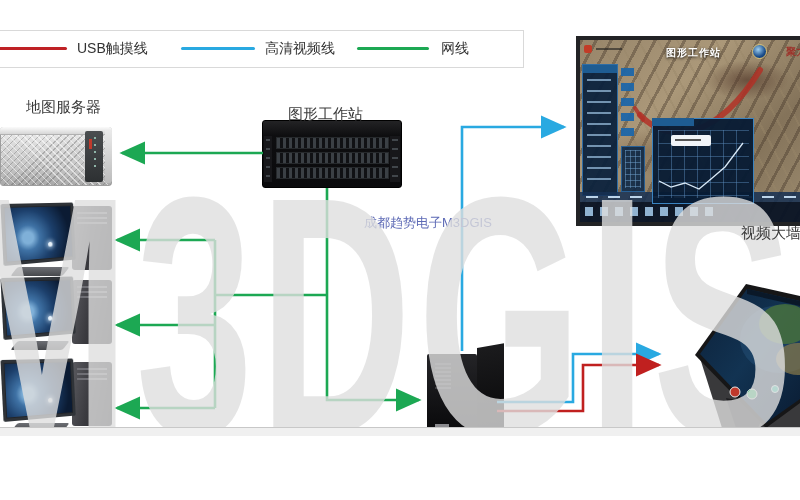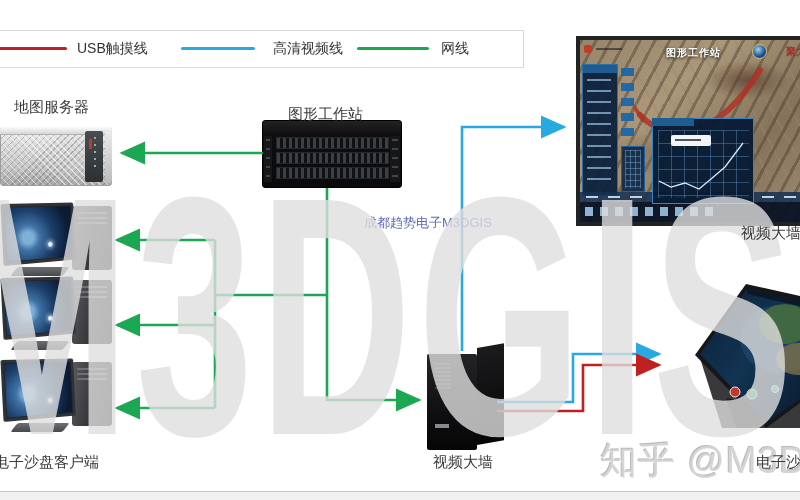--- a/index.html
+++ b/index.html
@@ -1,29 +1,29 @@
 <!DOCTYPE html>
 <html><head>
 <meta charset="utf-8">
 <style>
   html,body{margin:0;padding:0;background:#fff;}
-  #screen{position:relative;width:800px;height:500px;background:#ffffff;overflow:hidden;
+  #screen{position:relative;width:800px;height:436px;background:#ffffff;overflow:hidden;
           font-family:"Liberation Sans",sans-serif;}
   .abs{position:absolute;}
   .lbl{position:absolute;color:#3b3b3b;font-size:15px;z-index:45;white-space:nowrap;}
 
   
   .legend{position:absolute;left:-8px;top:30px;width:530px;height:36px;background:#fff;
           border:1px solid #d9d9d9;z-index:30;}
   .legend .sw{position:absolute;top:16px;height:3px;border-radius:2px;}
   .legend .sw.red{left:0;width:74px;background:#bf2125;}
   .legend .sw.blue{left:188px;width:74px;background:#29a9e1;}
   .legend .sw.green{left:364px;width:72px;background:#1ca853;}
   .legend .lg-t{position:absolute;top:9px;font-size:14px;color:#333;}
-  .legend .t1{left:84px;} .legend .t2{left:280px;text-align:right;} .legend .t3{left:448px;}
+  .legend .t1{left:84px;} .legend .t2{left:272px;text-align:right;} .legend .t3{left:448px;}
 
   
   #lines{position:absolute;left:0;top:0;z-index:20;}
 
   
   .server{left:0;top:127px;width:112px;height:59px;z-index:10;}
   .server-body{position:absolute;inset:0;border-radius:3px;border:1px solid #9e9e9e;
     background:
       repeating-linear-gradient(45deg, rgba(255,255,255,.55) 0 1px, transparent 1px 5px),
       repeating-linear-gradient(-45deg, rgba(92,92,92,.35) 0 1px, transparent 1px 5px),
@@ -130,21 +130,21 @@
   
   .vendor{position:absolute;left:364px;top:214px;font-size:13px;color:#5c69b5;z-index:30;white-space:nowrap;}
   .wm-big{position:absolute;left:-46px;top:146px;font-size:340px;font-weight:bold;line-height:1;
     color:rgba(223,223,223,.8);letter-spacing:10px;white-space:nowrap;z-index:40;
     transform:scaleX(.62);transform-origin:left top;pointer-events:none;}
   .zhihu{position:absolute;left:600px;top:436px;font-size:37px;color:#d4d4d4;z-index:55;white-space:nowrap;
     letter-spacing:1px;text-shadow:1px 1px 0 #ffffff, -1px -1px 0 #b9b9b9;}
   .bottom-bar{position:absolute;left:0;right:0;bottom:0;height:8px;background:#f0f0f0;
     border-top:1px solid #c8c8c8;z-index:70;}
   .lbl-clients{left:-6px;top:453px;}
-  .lbl-server{left:14px;top:98px;font-family:Liberation Mono, monospace;}
+  .lbl-server{left:26px;top:98px;font-family:Liberation Mono, monospace;}
   .lbl-switch{left:288px;top:105px;}
   .lbl-wall{left:741px;top:224px;}
   .lbl-ws{left:433px;top:453px;}
   .lbl-table{left:756px;top:453px;z-index:65;}
 
   .sandtable{left:680px;top:272px;width:120px;height:158px;z-index:10;}
 </style>
 </head>
 <body>
 

